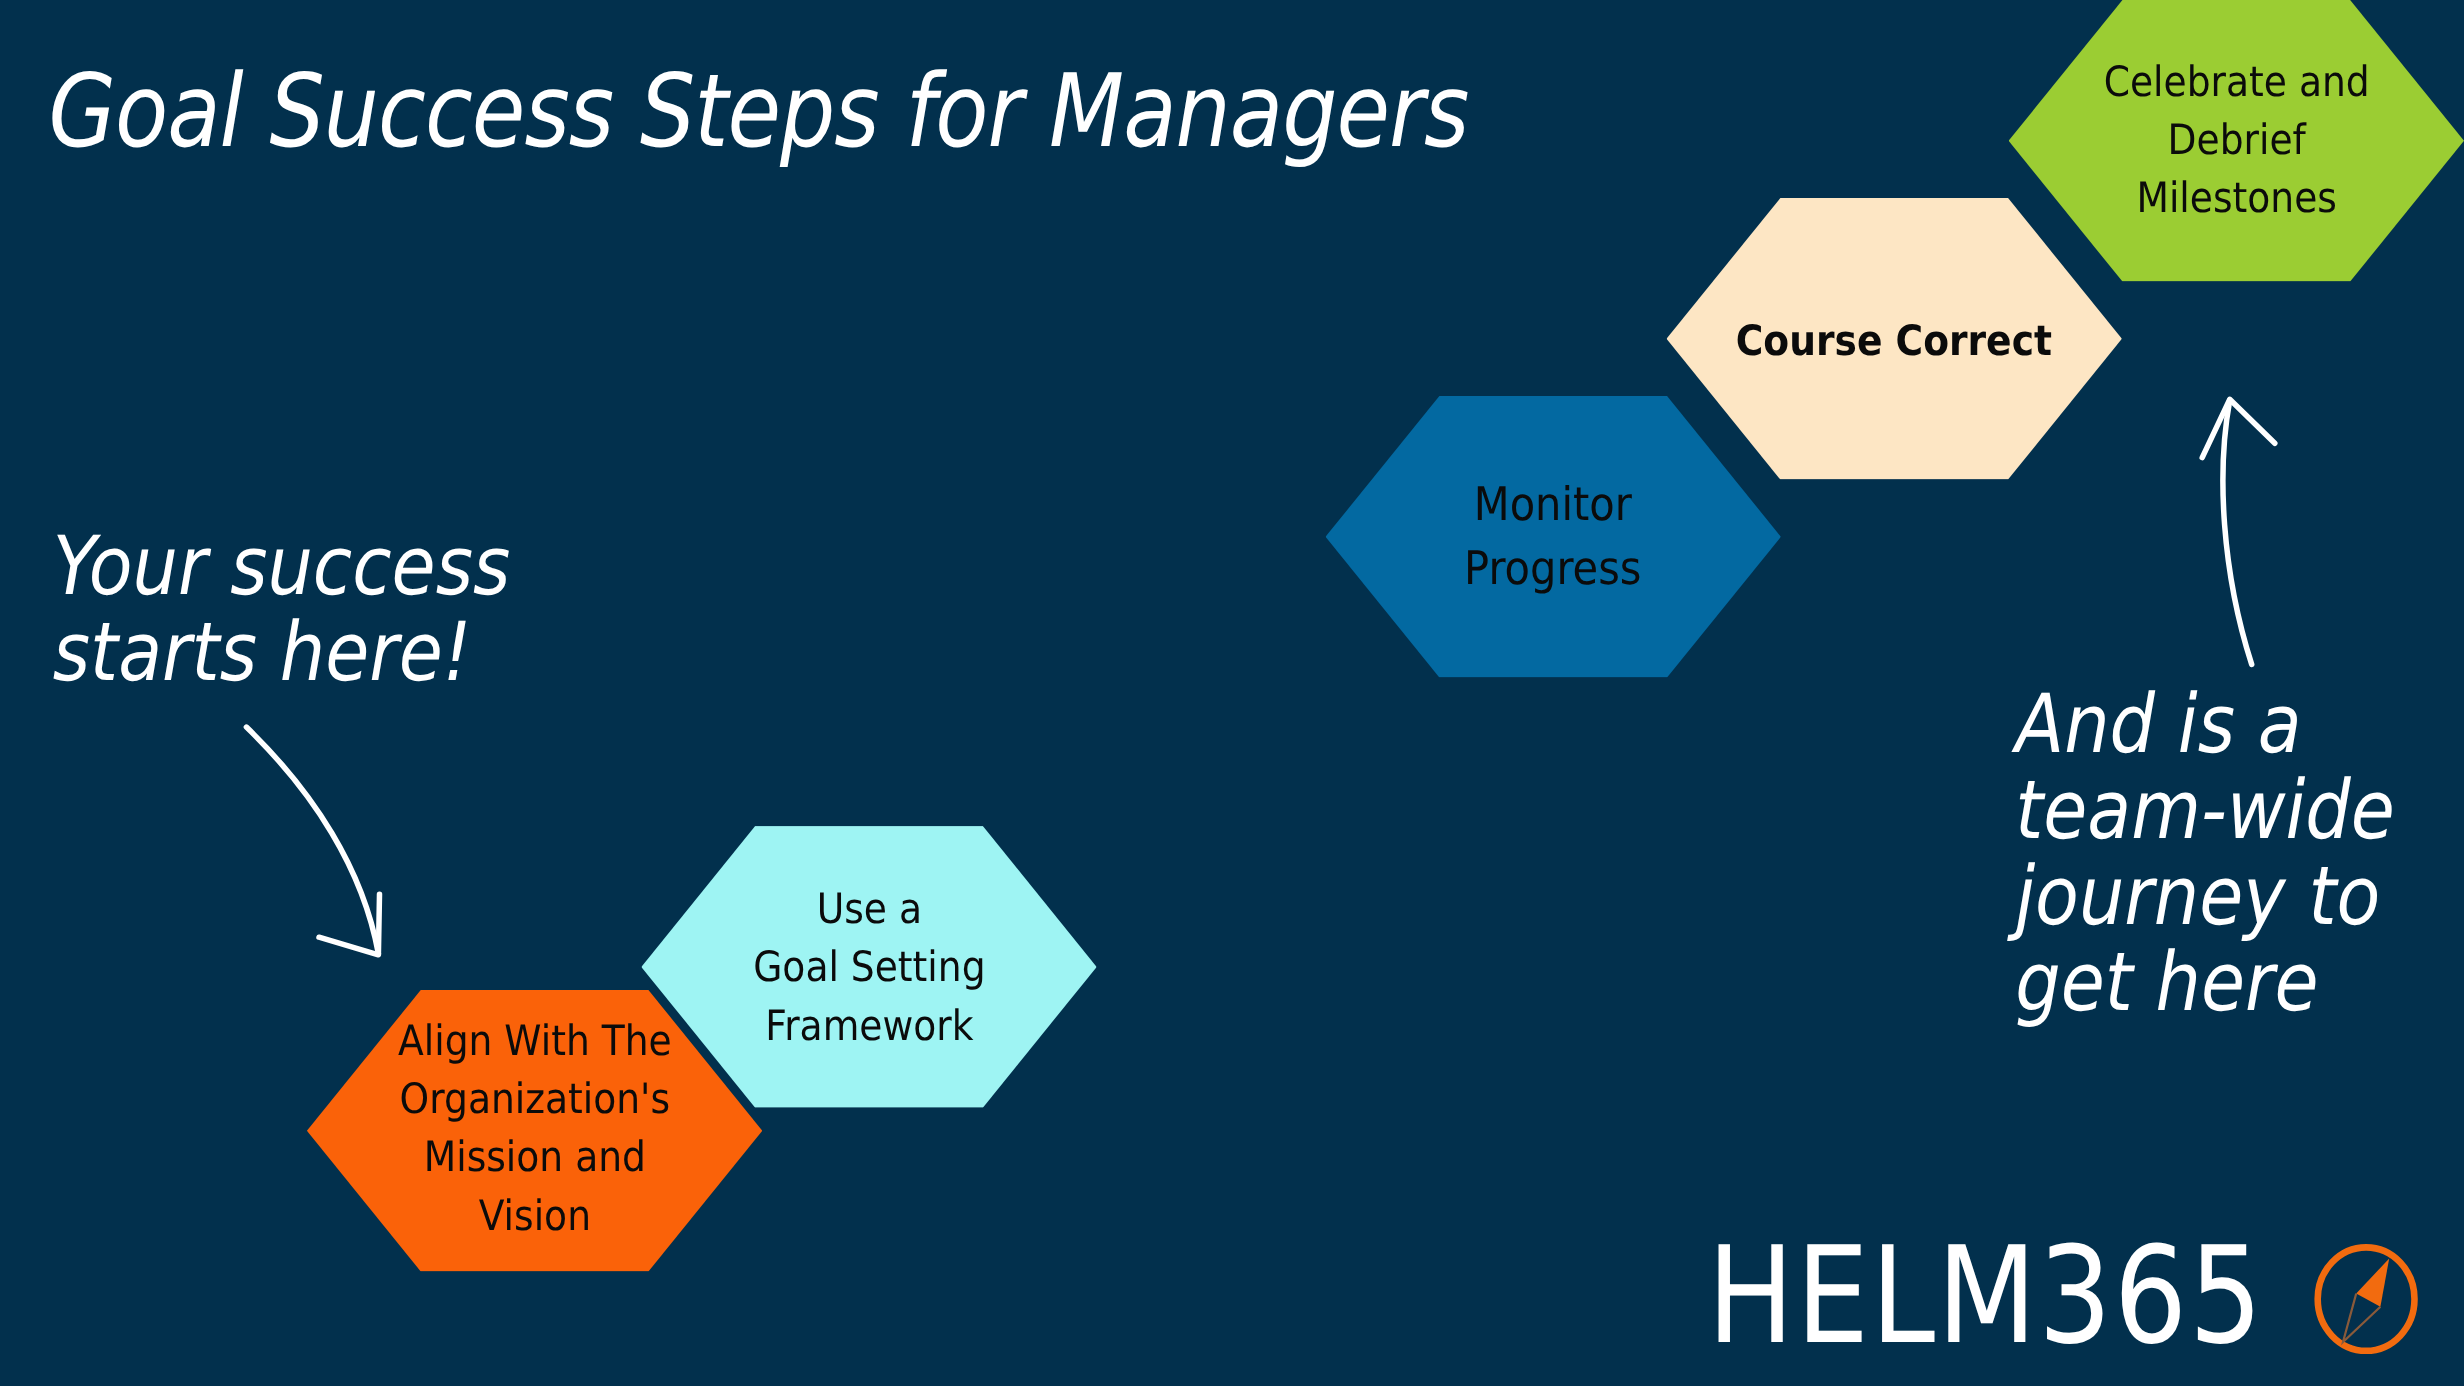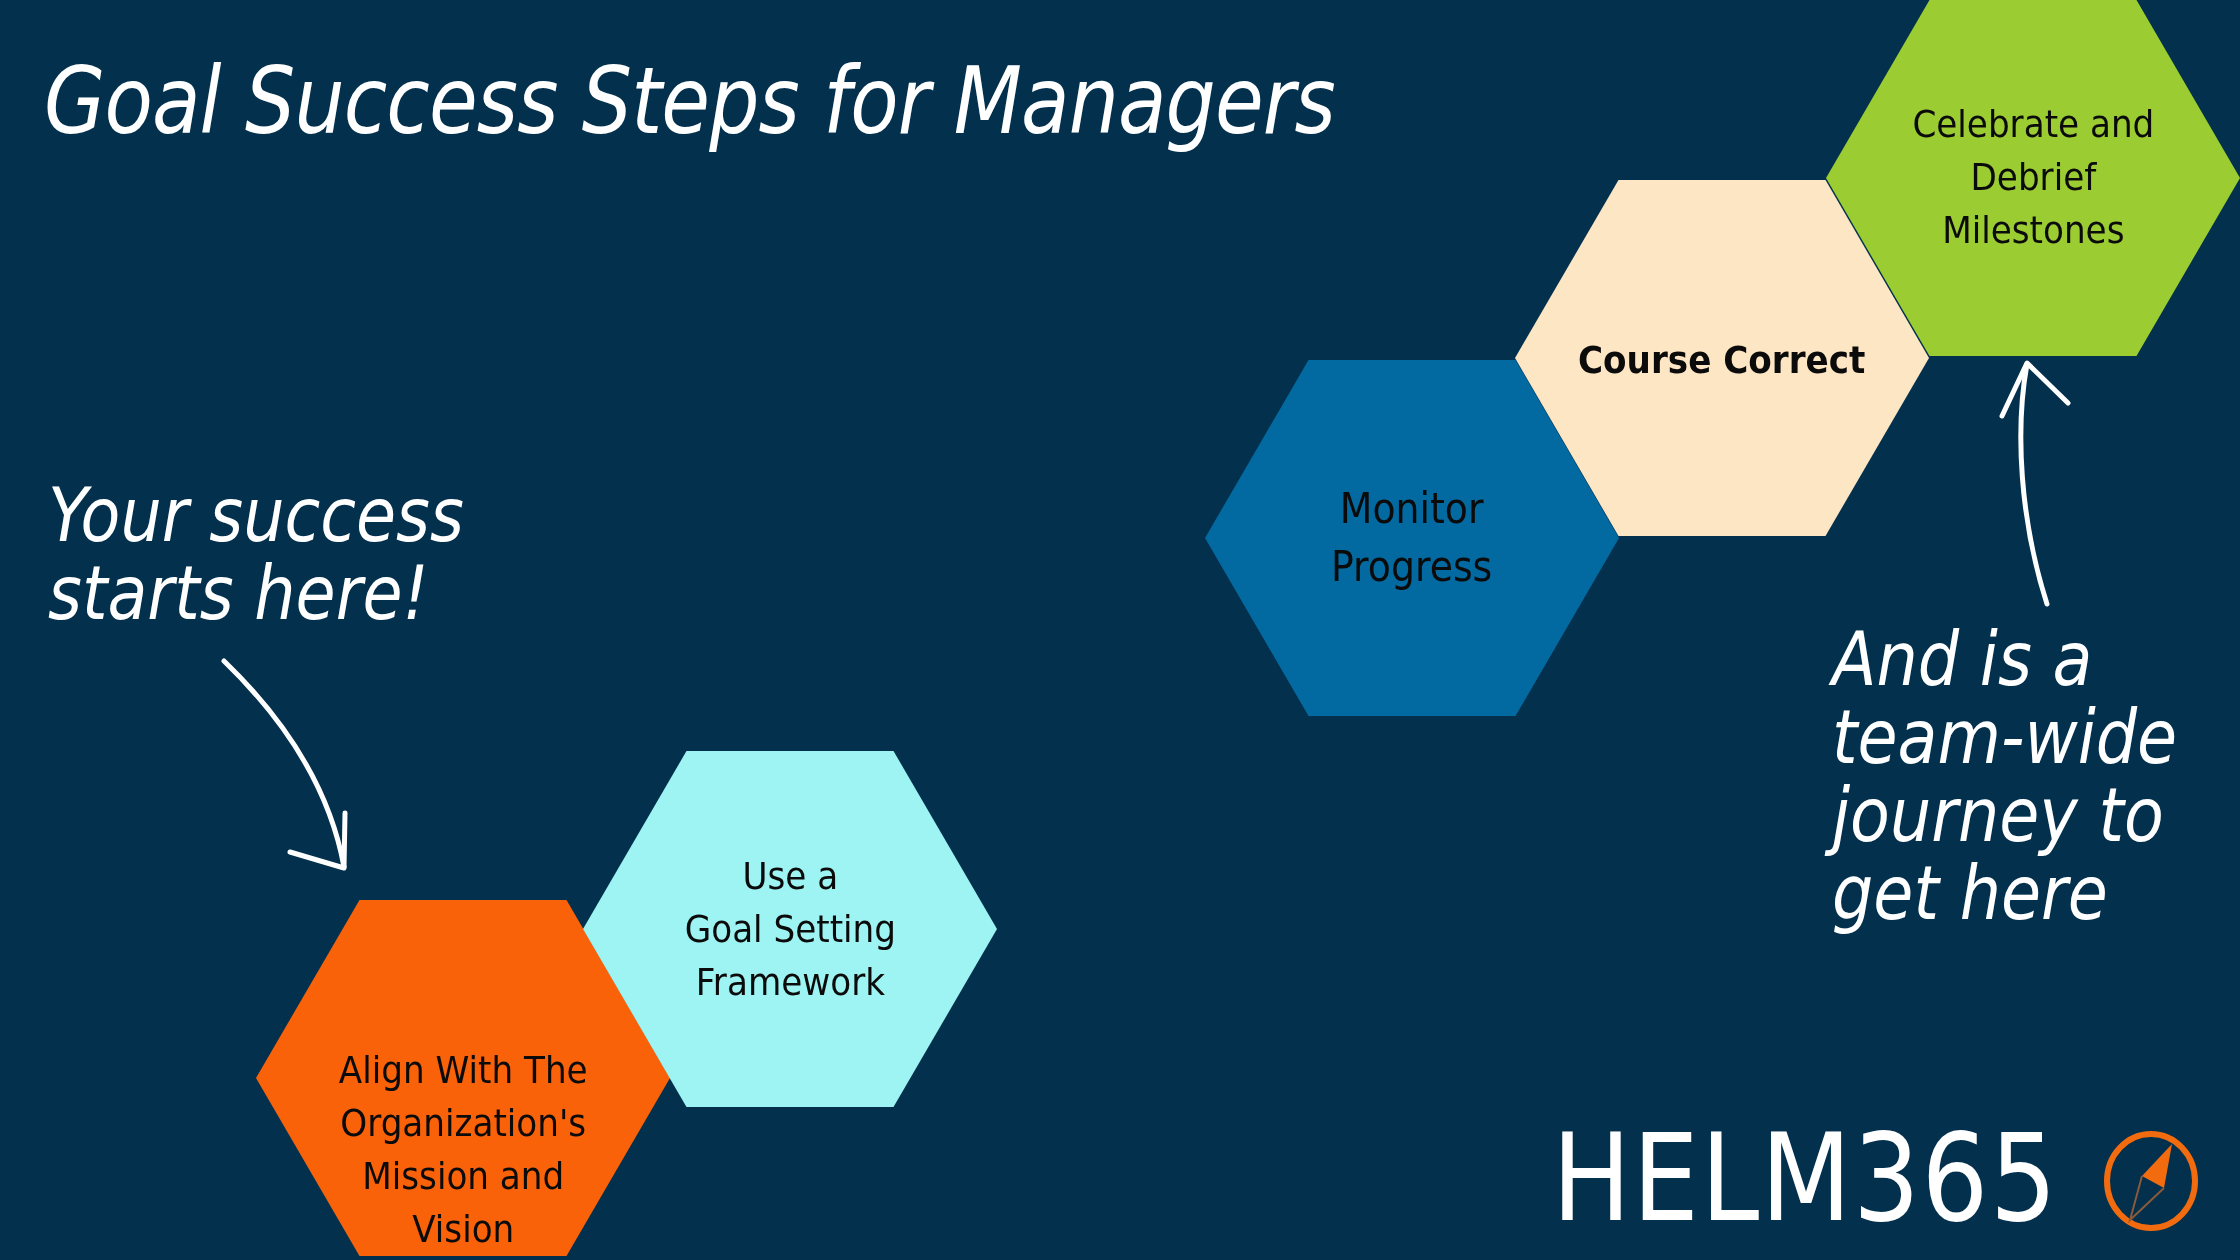--- a/index.html
+++ b/index.html
@@ -3,21 +3,21 @@
 <meta charset="utf-8">
 <style>
   html, body { margin: 0; padding: 0; }
   body { width: 2240px; height: 1260px; overflow: hidden; background: #02304d; position: relative; font-family: "DejaVu Sans", sans-serif; }
   .canvas { position: absolute; left: 0; top: 0; width: 2240px; height: 1260px; }
   .title { position: absolute; left: 44px; top: 48px; color: #ffffff; font-family: "DejaVu Sans", sans-serif; font-style: italic; font-size: 92px; letter-spacing: -1px; white-space: nowrap; transform: scaleX(0.86); transform-origin: left top; }
   .callout { position: absolute; color: #ffffff; font-family: "DejaVu Sans", sans-serif; font-style: italic; font-size: 74px; line-height: 78px; white-space: nowrap; transform: scaleX(0.88); transform-origin: left top; }
   .callout-start { left: 48px; top: 476px; }
   .callout-team { left: 1832px; top: 620px; }
   .callout div { display: block; }
-  .hex { position: absolute; width: 414px; height: 356px; clip-path: polygon(25% 0, 75% 0, 100% 50%, 75% 100%, 25% 100%, 0 50%); display: flex; align-items: center; justify-content: center; }
+  .hex { position: absolute; width: 414px; height: 256px; clip-path: polygon(25% 0, 75% 0, 100% 50%, 75% 100%, 25% 100%, 0 50%); display: flex; align-items: center; justify-content: center; }
   .hex-label { color: #0b0b0b; font-family: "DejaVu Sans", sans-serif; font-size: 38px; line-height: 53px; text-align: center; transform: scaleX(0.9); }
   .hex-label div { display: block; white-space: nowrap; }
   .logo { position: absolute; left: 1552px; top: 1118px; height: 120px; display: flex; align-items: center; }
   .logo-text { color: #ffffff; font-family: "DejaVu Sans", sans-serif; font-weight: normal; font-size: 122px; letter-spacing: 2px; line-height: 120px; transform: scaleX(0.86); transform-origin: left center; white-space: nowrap; }
   .logo-mark { position: absolute; left: 550px; top: 12px; }
 </style>
 </head>
 <body>
 
 <div class="canvas">
@@ -28,21 +28,21 @@
     <g fill="none" stroke="#ffffff" stroke-width="5" stroke-linecap="round" stroke-linejoin="round">
       <path d="M224 661 C 285 720, 330 790, 344 867"></path>
       <path d="M290 852 L344 868 L345 813"></path>
     </g>
     <g fill="none" stroke="#ffffff" stroke-width="5" stroke-linecap="round" stroke-linejoin="round">
       <path d="M2047 604 C 2020 520, 2015 430, 2027 364"></path>
       <path d="M2002 416 L2027 363 L2068 403"></path>
     </g>
   </svg>
 
-  <div class="hex" style="left:256px; top:900px; background:#fa6209;align-items:flex-end;">
+  <div class="hex" style="left:279px; top:900px; background:#fa6209;">
     <div class="hex-label" style="margin-top:-4px;">
       <div>Align With The</div>
       <div>Organization's</div>
       <div>Mission and</div>
       <div>Vision</div>
     </div>
   </div>
 
   <div class="hex" style="left:583px; top:720px; background:#9ef4f3;margin-top:31px;">
     <div class="hex-label">

